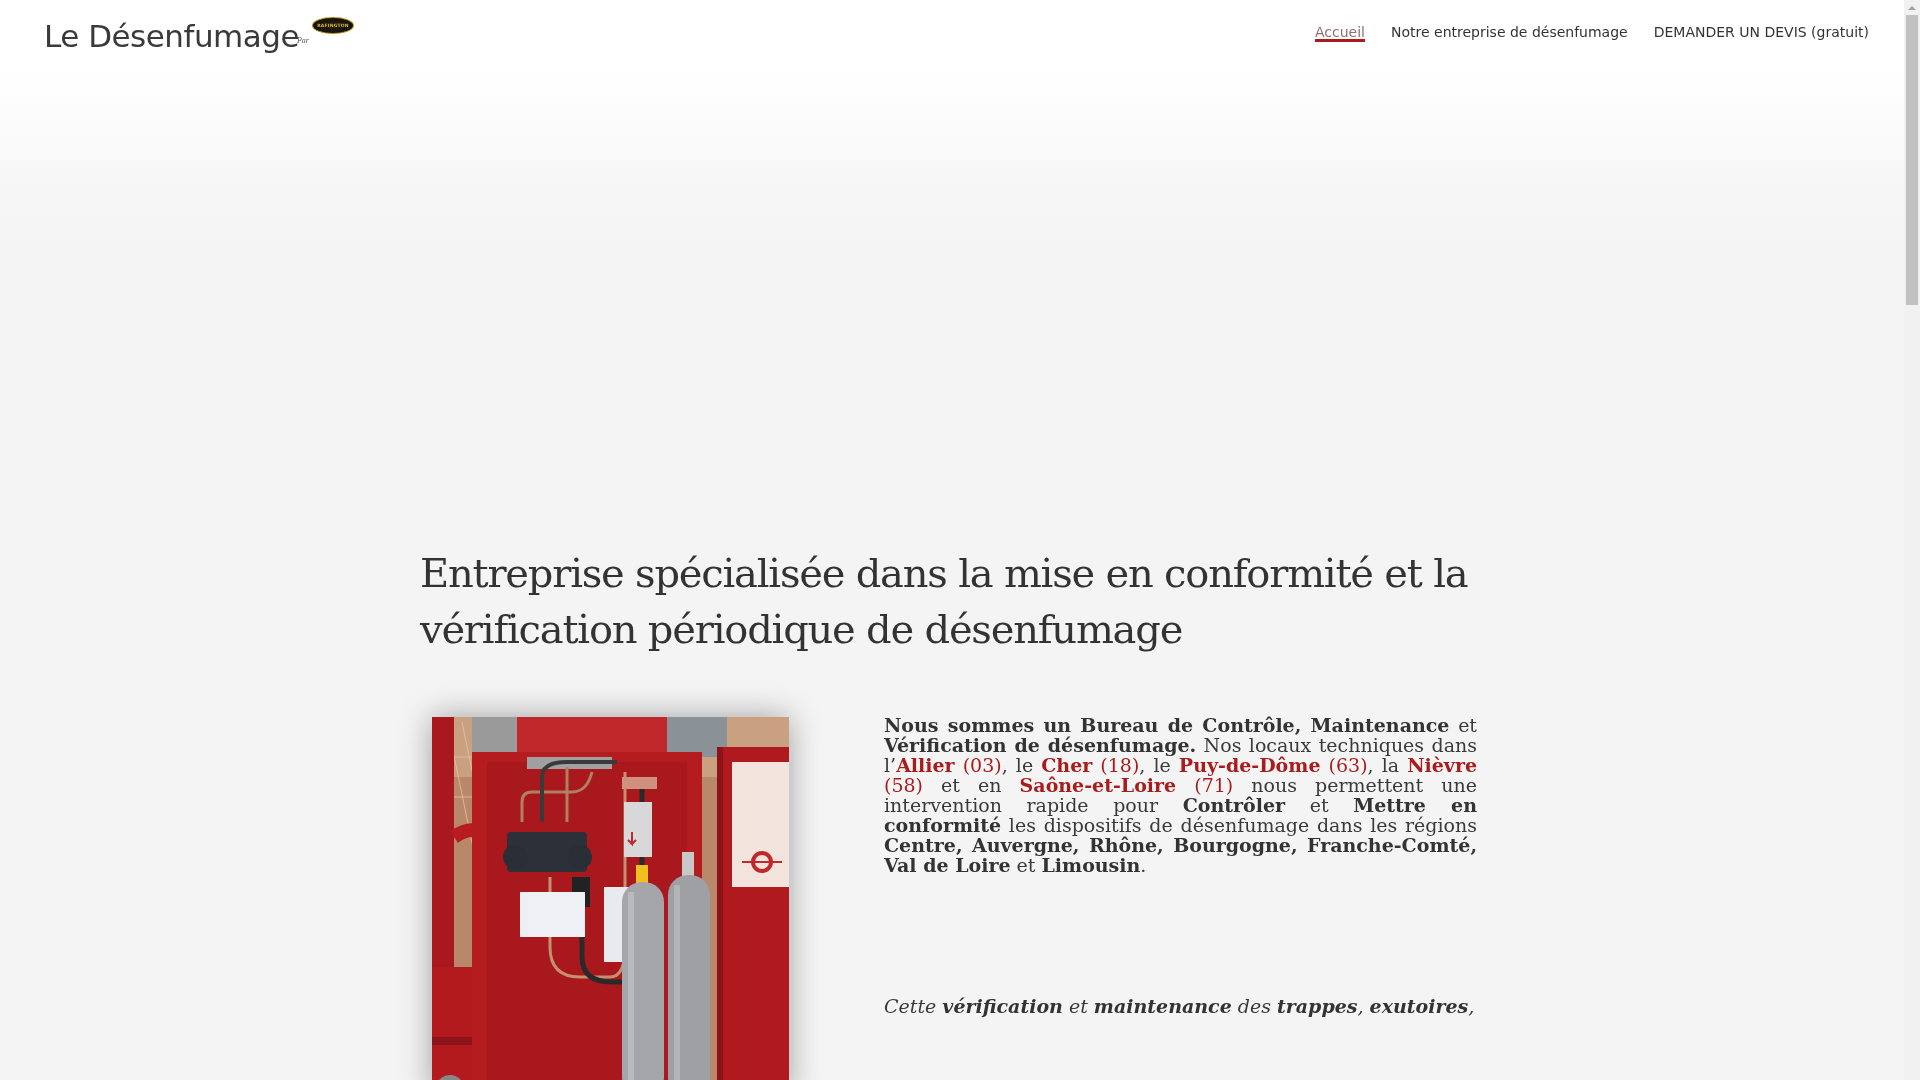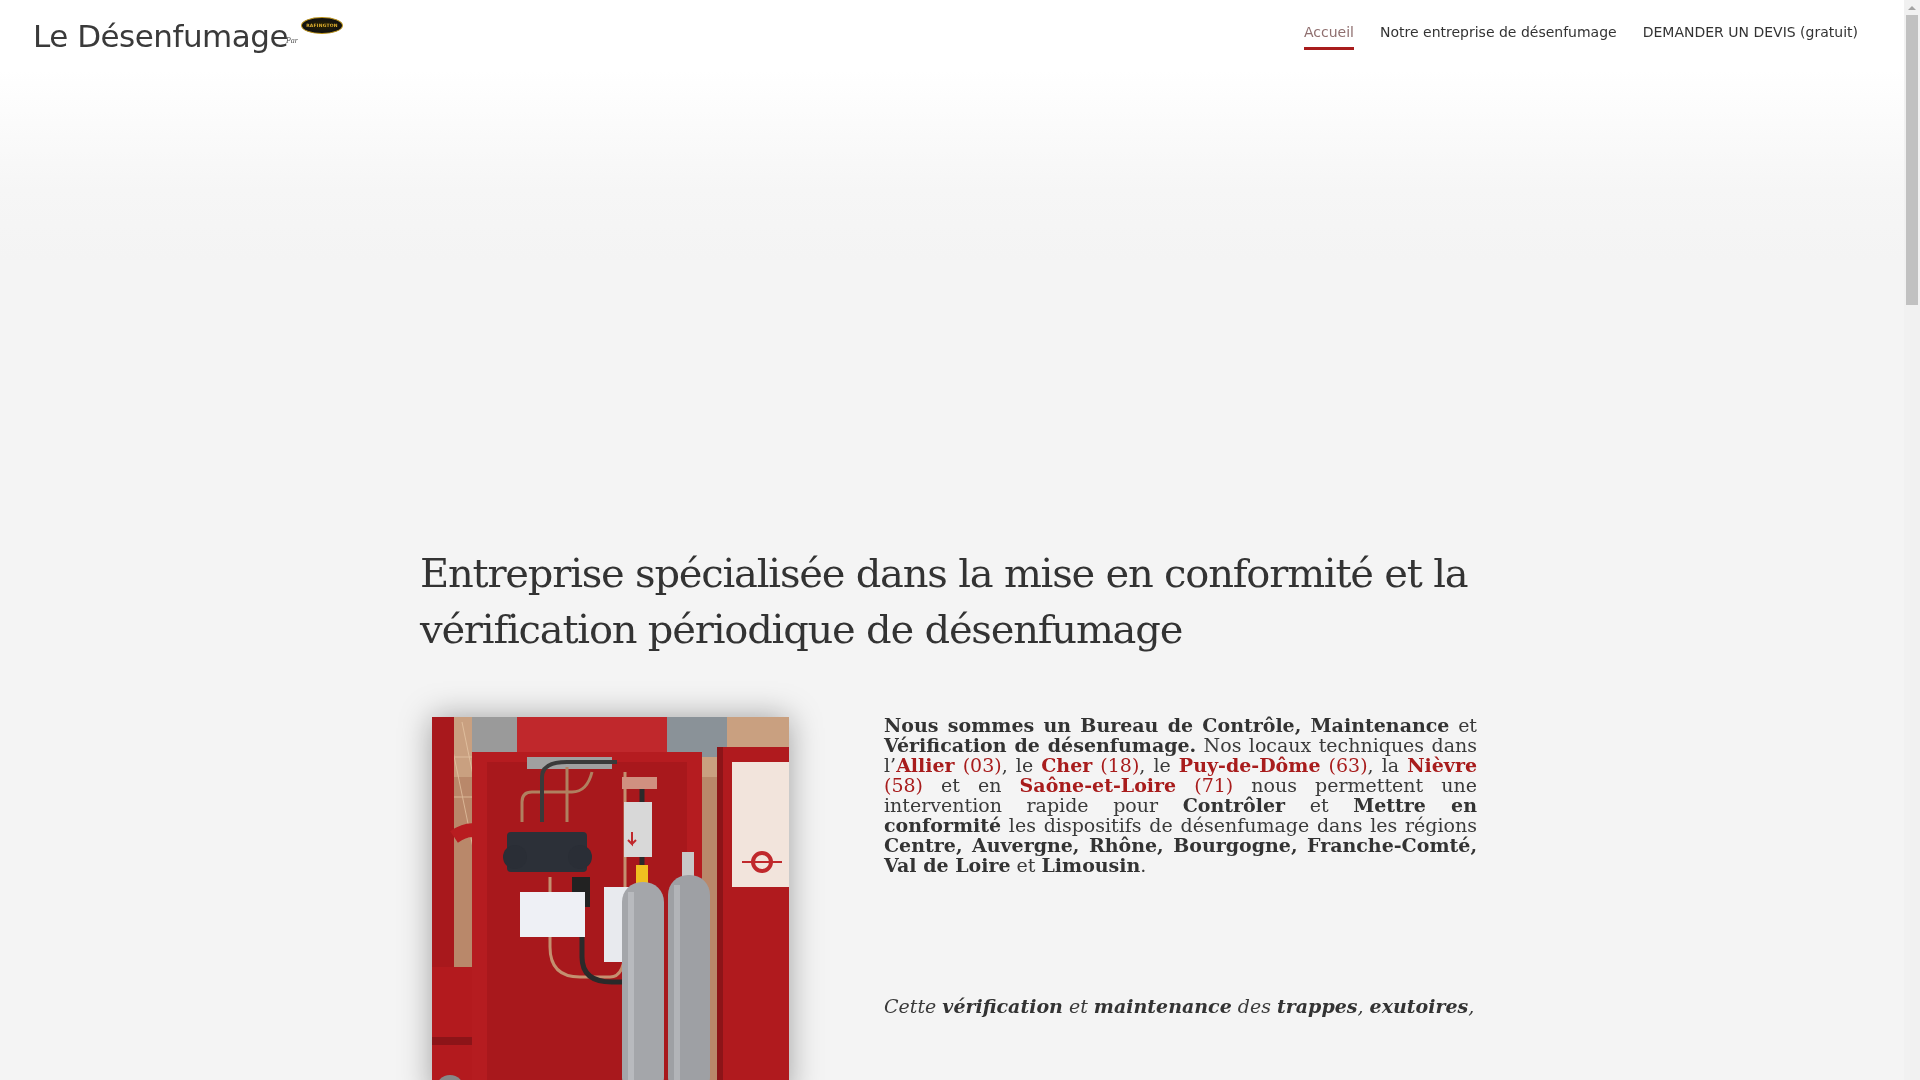--- a/index.html
+++ b/index.html
@@ -3,21 +3,21 @@
   <meta charset="utf-8">
   <style>
     html, body { margin: 0; padding: 0; }
     body {
       width: 1920px; height: 1080px; overflow: hidden; position: relative;
       background: linear-gradient(to bottom, #ffffff 0px, #ffffff 70px, #f6f6f6 190px, #f4f4f4 260px, #f4f4f4 100%);
       font-family: "DejaVu Serif", serif;
       color: #333;
     }
     
-    .header { position: absolute; left: 0; top: 0; width: 1904px; height: 70px; }
+    .header { position: absolute; left: 11px; top: 0; width: 1904px; height: 70px; }
     .logo { position: absolute; left: 33px; top: 16px; display: flex; align-items: flex-start; }
     .logo-text {
       font-family: "DejaVu Sans", sans-serif; font-size: 31px; color: #3a3a3a;
       letter-spacing: -0.5px; line-height: 40px; font-weight: 500;
     }
     .logo-par {
       font-family: "Liberation Serif", serif; font-style: italic; font-size: 8px; color: #555;
       margin-left: -2px; margin-top: 20px;
     }
     .logo-badge {
@@ -25,21 +25,21 @@
       width: 40px; height: 15px; border-radius: 50%;
       background: radial-gradient(ellipse at center, #2a2200 0%, #111 70%);
       border: 1px solid #b8901a;
       display: flex; align-items: center; justify-content: center;
       font-family: "DejaVu Sans", sans-serif; font-size: 4.5px; font-weight: bold; color: #e0b030;
       letter-spacing: 0.2px;
     }
     .nav { position: absolute; top: 22px; right: 46px; display: flex; gap: 26px; }
     .nav a {
       font-family: "DejaVu Sans", sans-serif; font-size: 14px; color: #333;
-      text-decoration: none; position: relative; line-height: 20px; padding-bottom: 8px;
+      text-decoration: none; position: relative; line-height: 20px; padding-bottom: 0;
       display: block;
     }
     .nav a.active { color: #8f6f6f; }
     .nav a.active::after {
       content: ""; position: absolute; left: 0; right: 0; bottom: 0; height: 3px; background: #a81c1c;
     }
     
     .scrollbar { position: absolute; right: 0; top: 0; width: 16px; height: 1080px; background: #f1f1f1; }
     .scroll-up { position: absolute; top: 2px; left: 0; width: 16px; height: 12px; display: flex; justify-content: center; align-items: center; }
     .scroll-up::before { content: ""; border-left: 4px solid transparent; border-right: 4px solid transparent; border-bottom: 4px solid #a3a3a3; }

